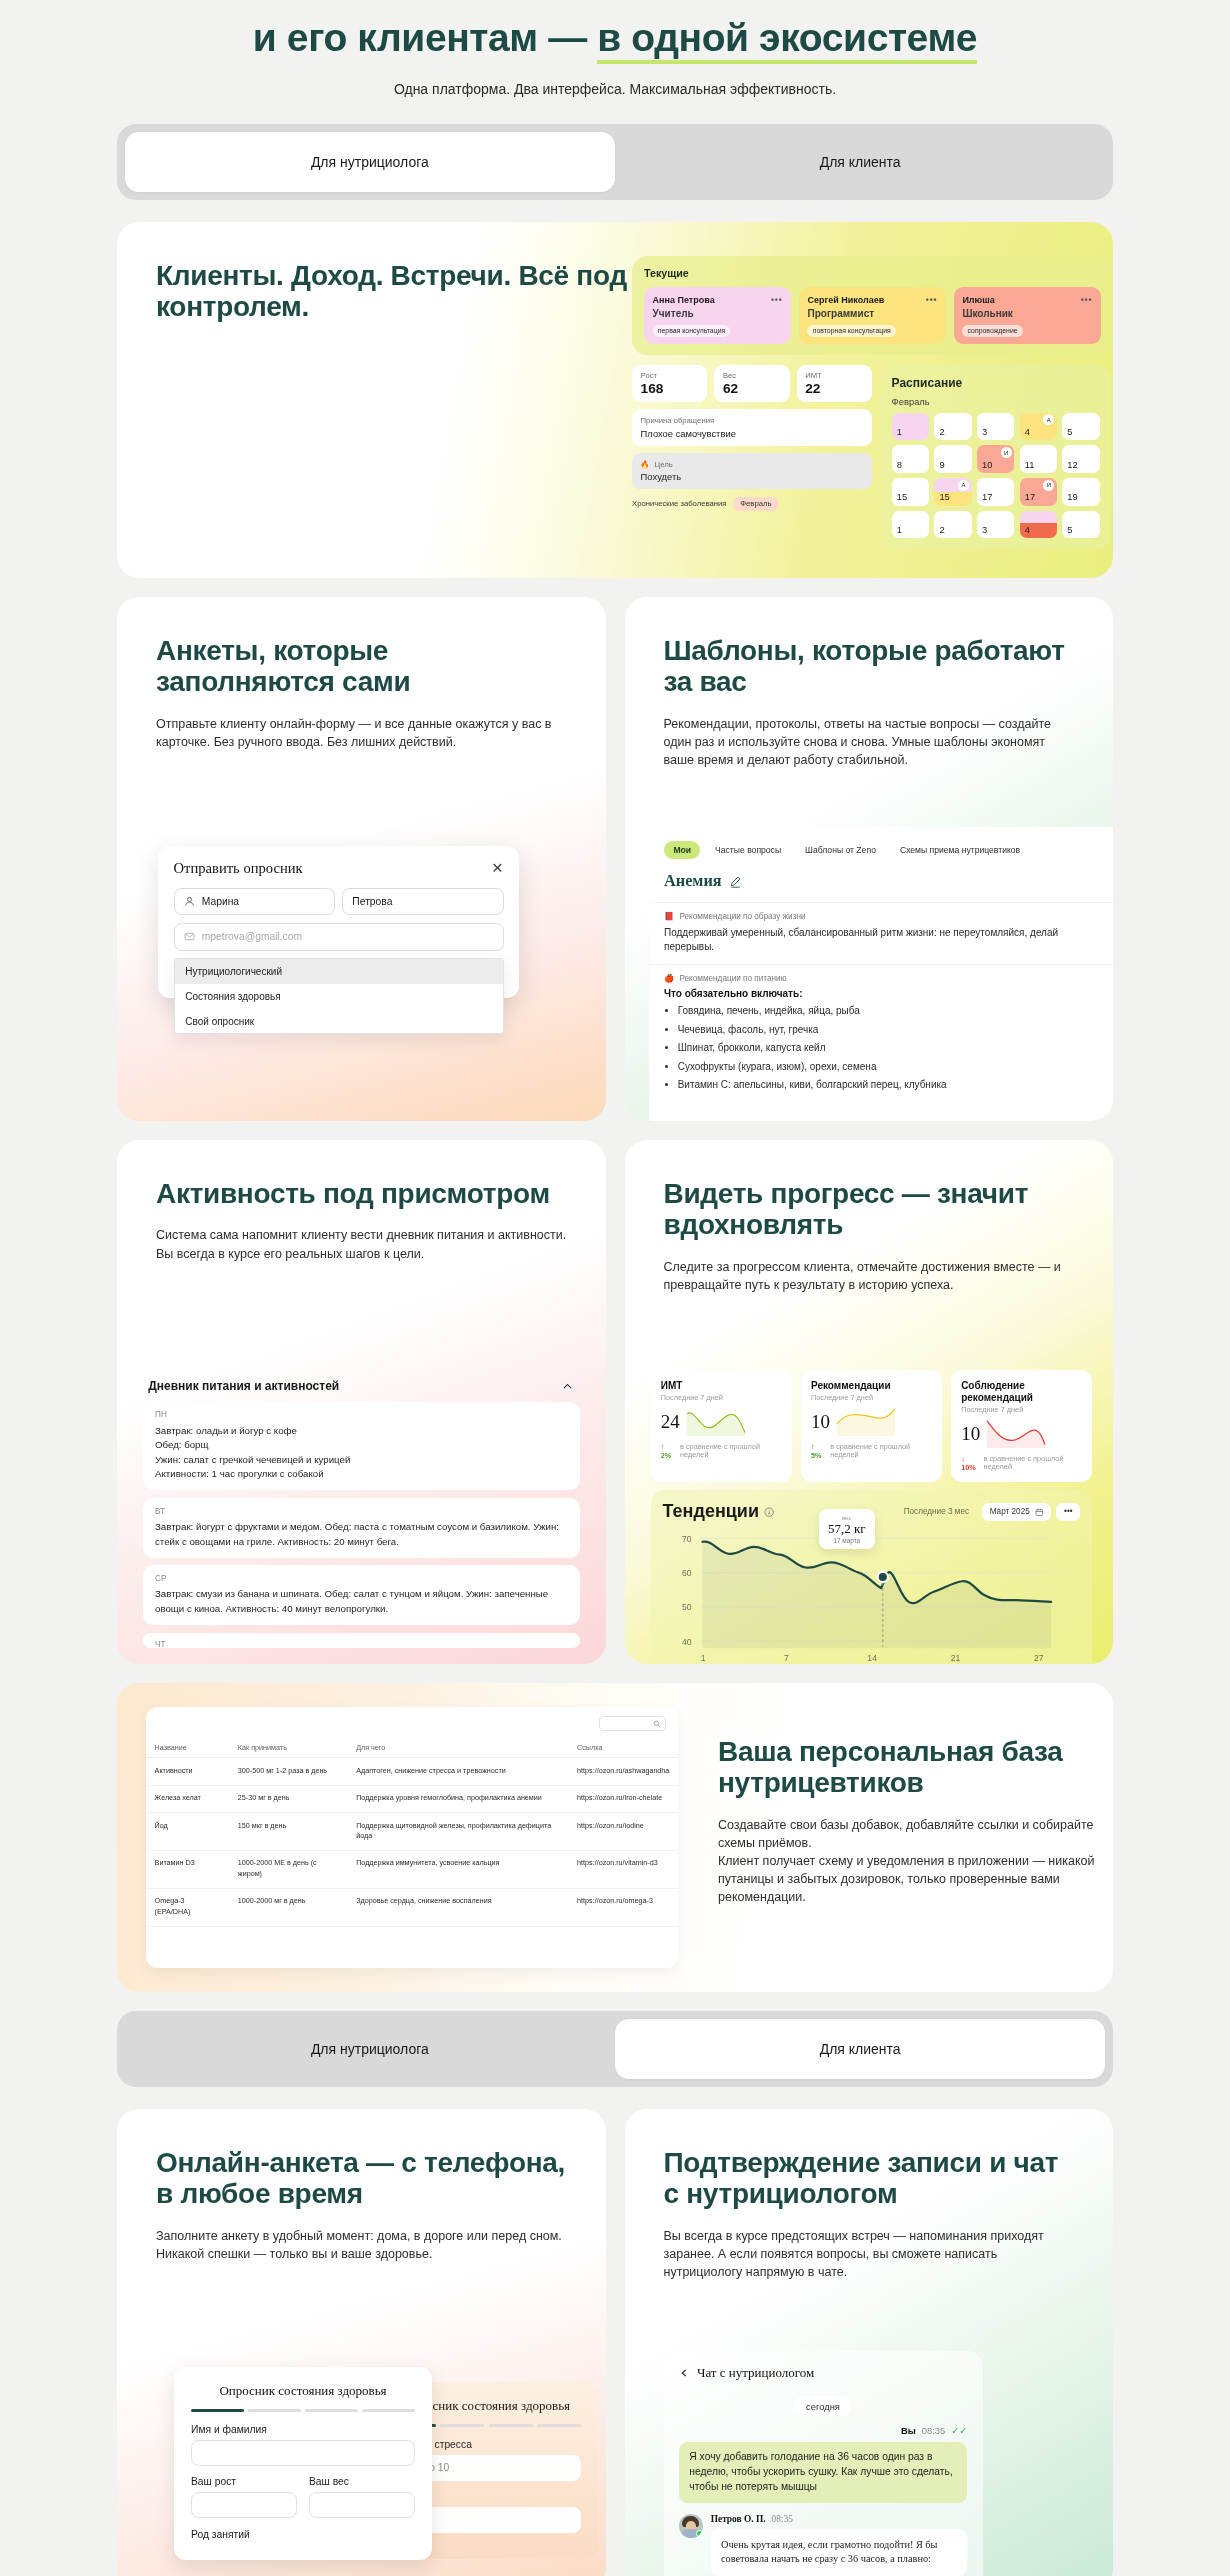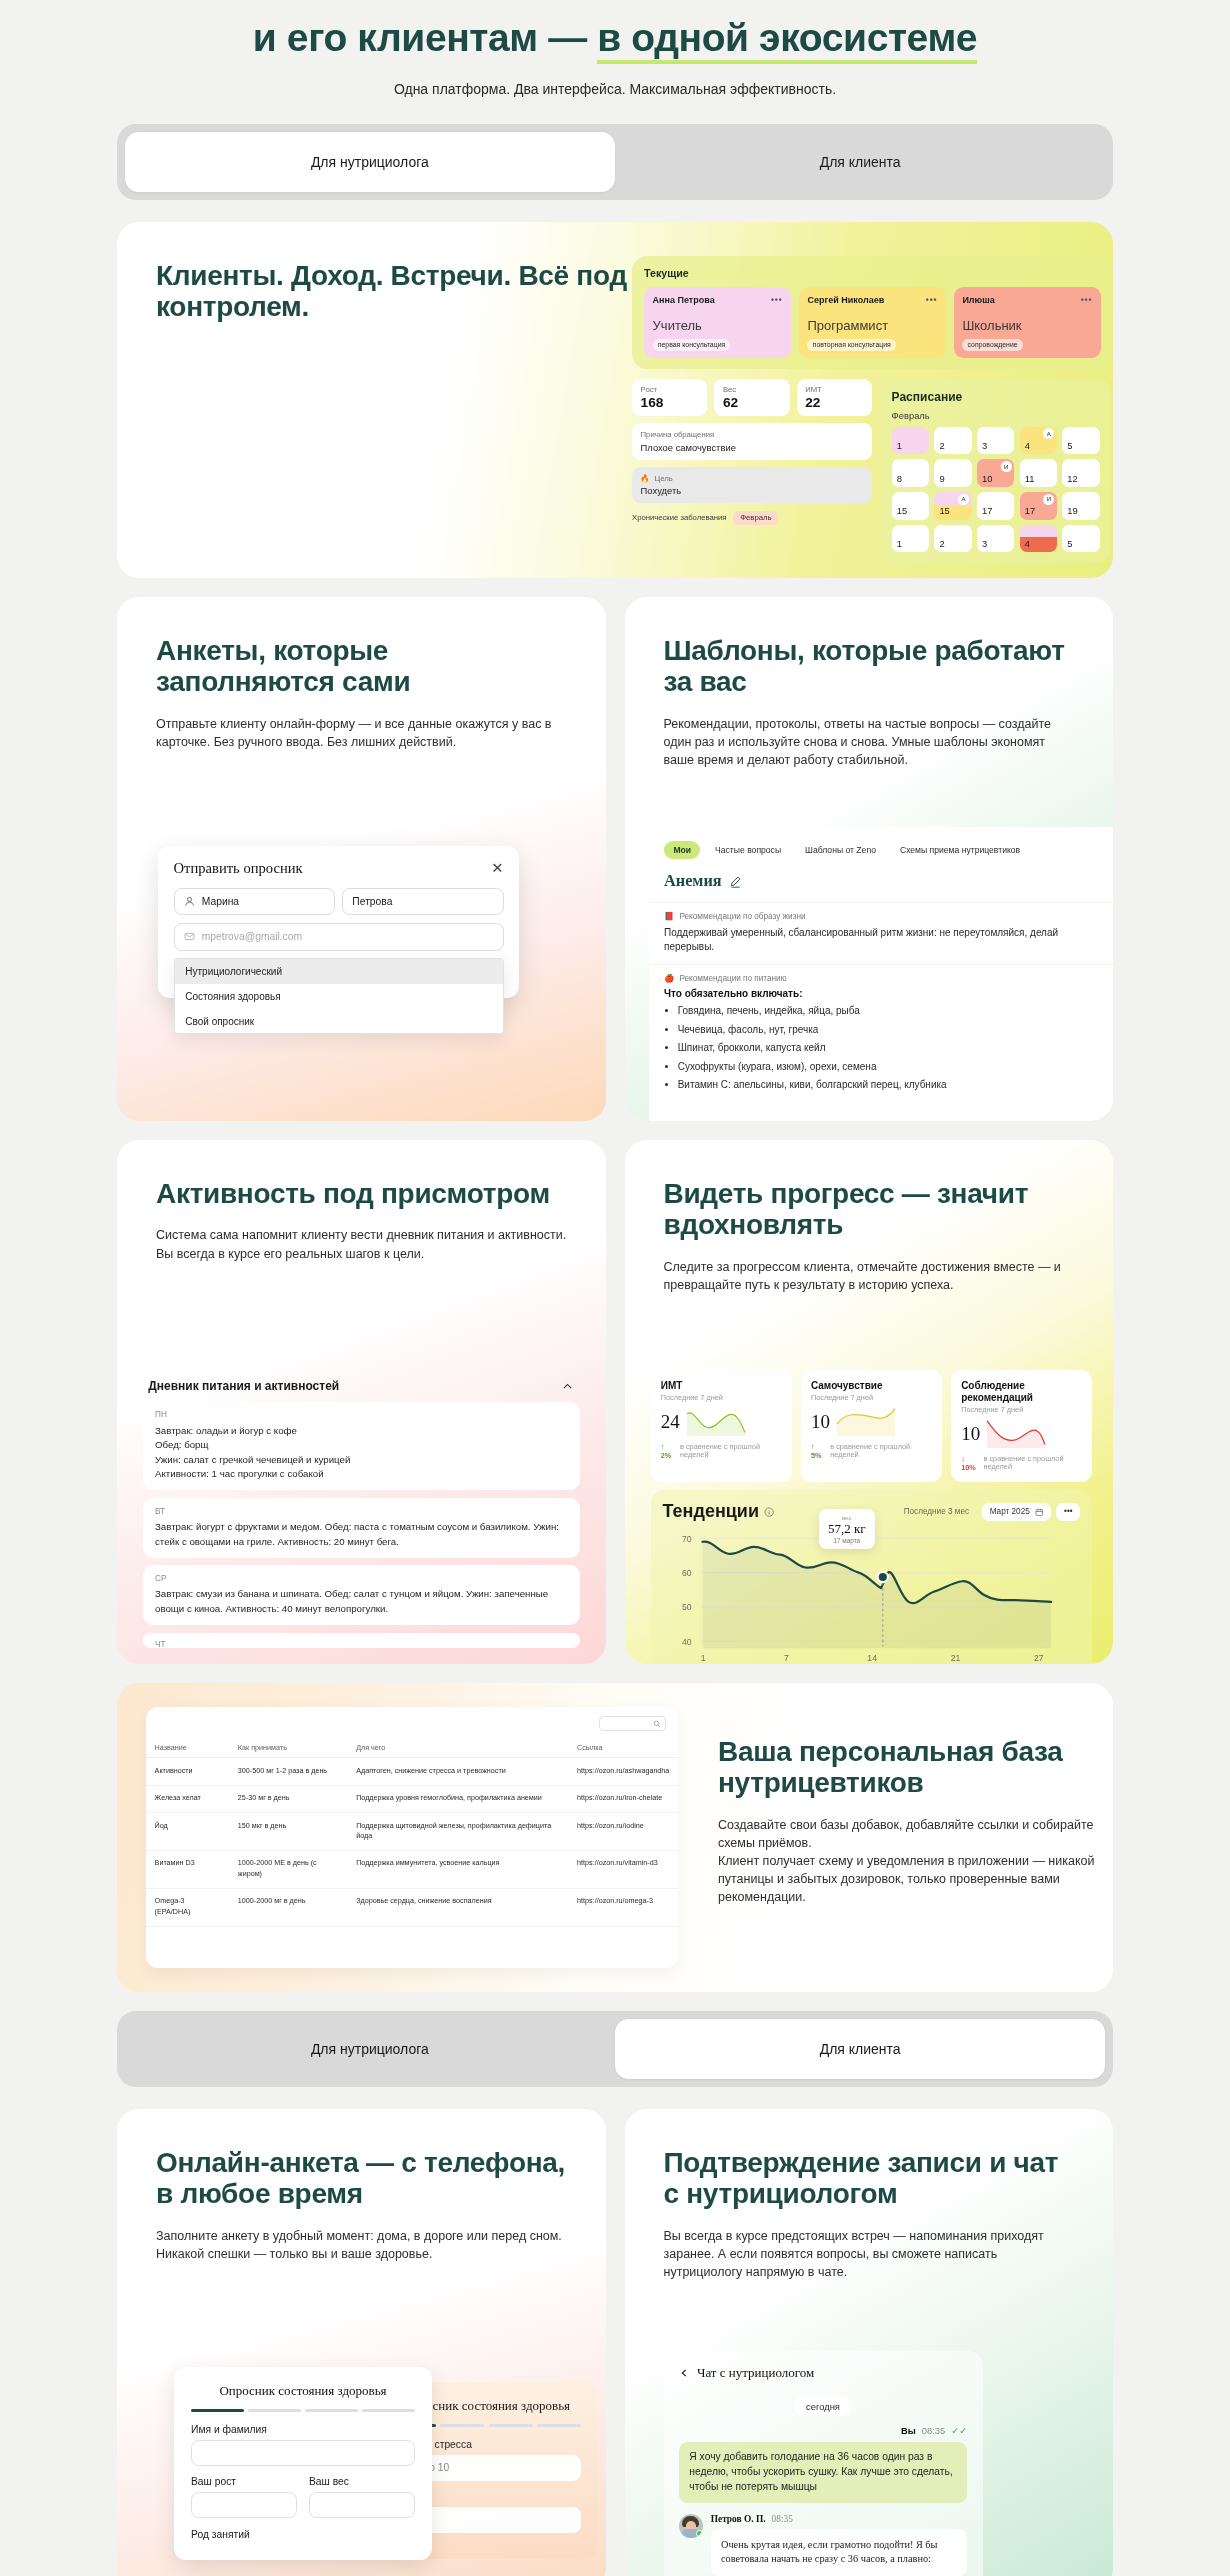--- a/index.html
+++ b/index.html
@@ -54,21 +54,21 @@
   .c1{width:100%;height:356px;background:linear-gradient(100deg,#ffffff 0%,#ffffff 34%,#fbfbe0 48%,#f2f29c 70%,#e9ef7e 100%);}
   .c1 .card-pad{width:550px;}
   .dash{position:absolute;right:0;top:34px;width:481px;height:326px;}
   .dash .panel{
     background:rgba(231,238,140,.72);border-radius:15.5px;padding:11px 12px;
   }
   .dash .panel-title{font-size:10.7px;font-weight:700;color:#1d2b21;margin-bottom:7.7px;}
   .clients{display:flex;gap:7.7px;}
   .client{border-radius:9.4px;padding:7.7px 8.6px;flex:1;min-width:0;}
   .client .nm{font-size:9px;font-weight:700;color:#1a1a1a;display:flex;justify-content:space-between;align-items:center;}
-  .client .rl{font-size:13px;color:#3a3a3a;margin-top:13px;}
+  .client .rl{font-size:10px;color:#3a3a3a;margin-top:3px;font-weight:bold;}
   .client .tg{display:inline-block;margin-top:6px;font-size:6.9px;padding:2.6px 5.2px;border-radius:17px;background:rgba(255,255,255,.62);color:#2a2a2a;}
   .dots{letter-spacing:0.9px;color:#555;font-size:8.6px;}
   .dash-bottom{display:flex;gap:8.6px;margin-top:9.4px;}
   .dash-left{width:240px;}
   .metrics{display:flex;gap:6.9px;}
   .metric{background:#fff;border-radius:8.6px;padding:6px 8.6px;flex:1;}
   .metric .lbl{font-size:7.7px;color:#6e6e6e;}
   .metric .val{font-size:13.7px;font-weight:700;color:#111;margin-top:1.7px;}
   .field{background:#fff;border-radius:8.6px;padding:6.9px 8.6px;margin-top:6.9px;}
   .field .lbl{font-size:7.7px;color:#6e6e6e;}
@@ -490,21 +490,21 @@
                   <path d="M2 8 C10 2, 16 22, 26 24 C36 26, 42 12, 52 9 C60 7, 64 16, 70 30" fill="none" stroke="#8fc31f" stroke-width="1.4"></path>
                   <path d="M2 8 C10 2, 16 22, 26 24 C36 26, 42 12, 52 9 C60 7, 64 16, 70 30 L70 34 L2 34 Z" fill="#8fc31f" opacity=".14"></path>
                 </svg>
               </div>
               <div class="kd">
                 <span class="pct" style="color:#4f9a23">↑ <span>2%</span></span>
                 <span class="muted">в сравнение с прошлой неделей</span>
               </div>
             </div>
             <div class="kpi">
-              <div class="kt">Самочувствие</div>
+              <div class="kt">Рекоммендации</div>
               <div class="ks">Последние 7 дней</div>
               <div class="kb">
                 <div class="kv">10</div>
                 <svg width="62" height="29" viewBox="0 0 72 34">
                   <path d="M2 20 C12 6, 26 8, 40 11 C52 14, 60 16, 70 2" fill="none" stroke="#e8c51f" stroke-width="1.4"></path>
                   <path d="M2 20 C12 6, 26 8, 40 11 C52 14, 60 16, 70 2 L70 34 L2 34 Z" fill="#e8c51f" opacity=".14"></path>
                 </svg>
               </div>
               <div class="kd">
                 <span class="pct" style="color:#4f9a23">↑ <span>5%</span></span>

